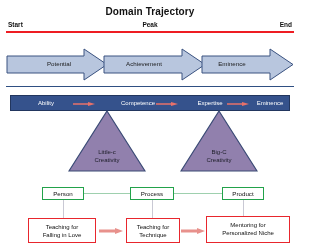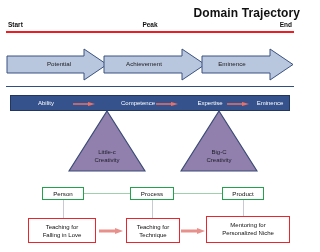--- a/index.html
+++ b/index.html
@@ -17,22 +17,22 @@
     background: #ffffff;
     overflow: hidden;
   }
 
   
   .title {
     position: absolute;
     left: 0;
     top: 6px;
     width: 300px;
-    text-align: right;
-    font-size: 12px;
+    text-align: center;
+    font-size: 10px;
     font-weight: bold;
     color: #111111;
     letter-spacing: 0.1px;
   }
 
   
   .tl-label {
     position: absolute;
     top: 21px;
     font-size: 6.5px;

